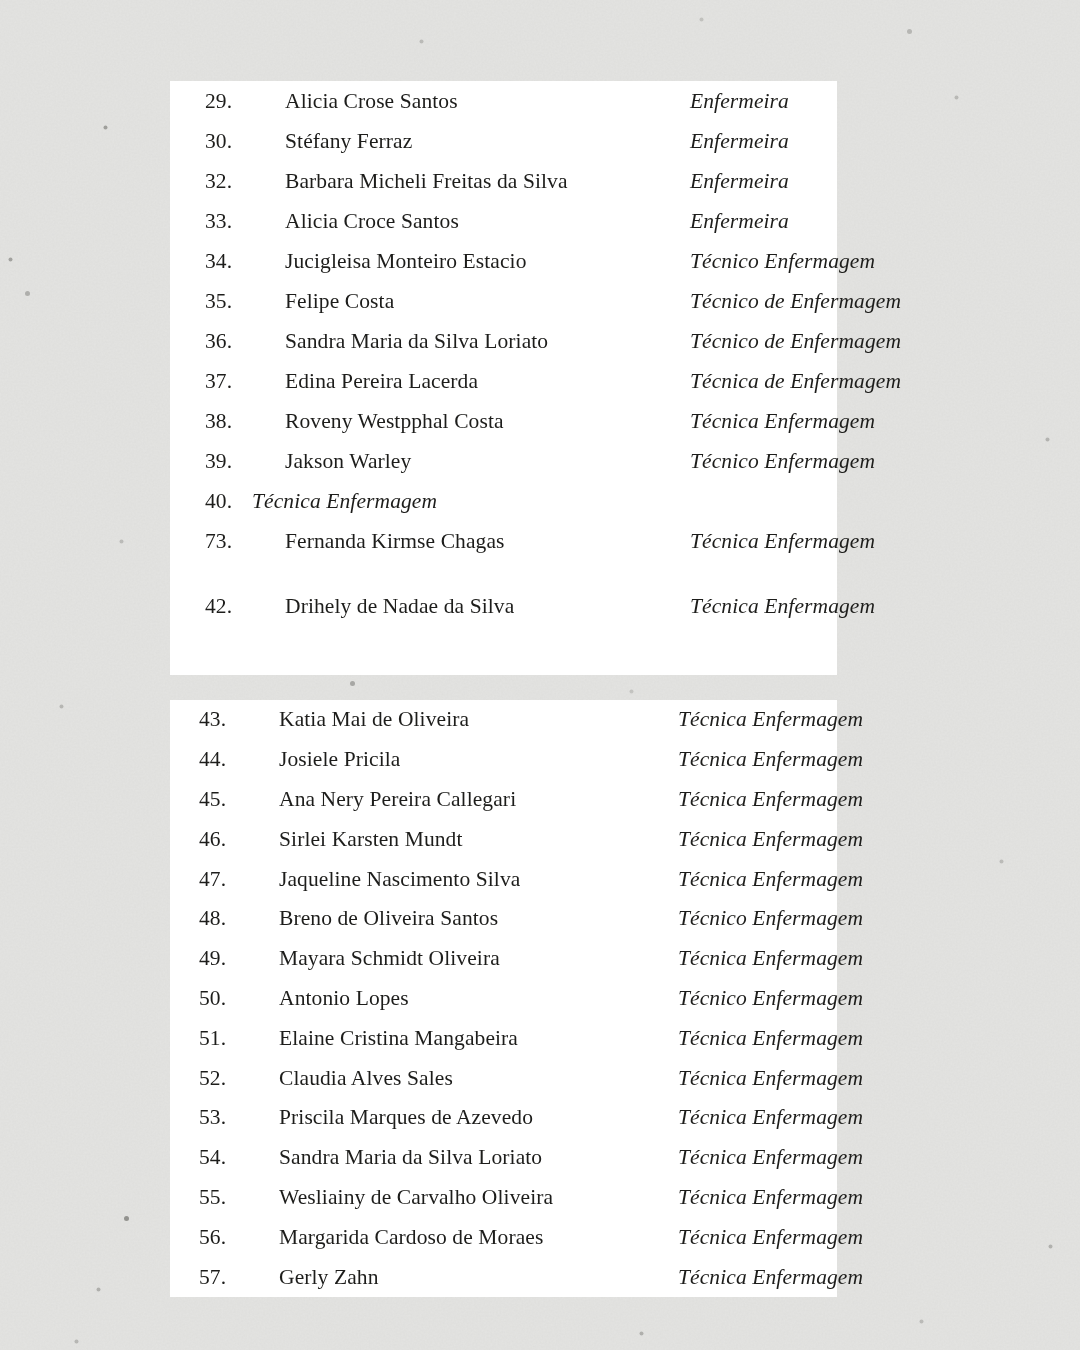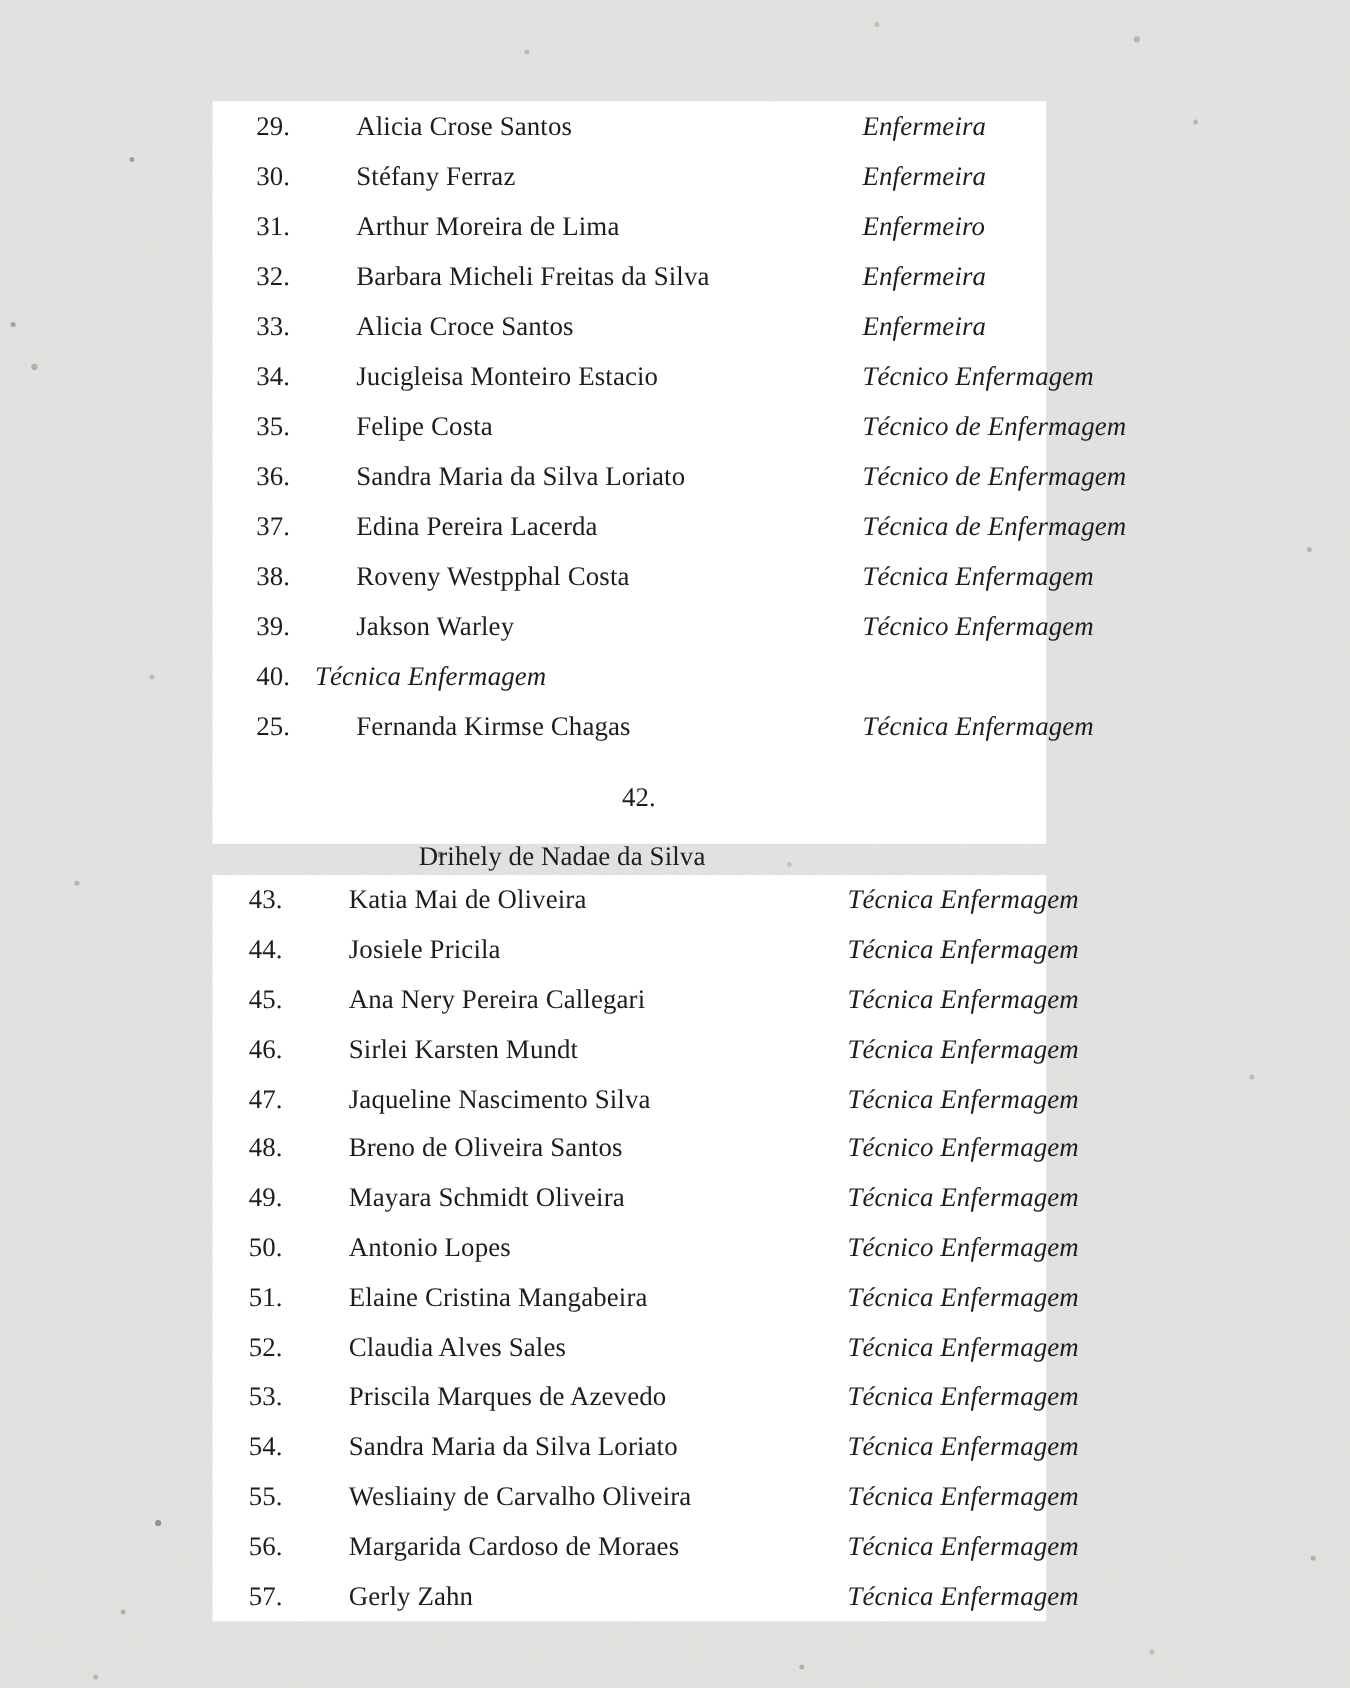--- a/index.html
+++ b/index.html
@@ -75,21 +75,21 @@
   }
   .row {
     display: flex;
     align-items: center;
     height: 40px;
     font-size: 21.5px;
     color: #1d1d1b;
     letter-spacing: 0.1px;
   }
   .page-2 .row { height: 39.8px; }
-  .row.extra-gap { margin-top: 25px; flex-direction: column; }
+  .row.extra-gap { margin-top: 25px; }
   .cell-num {
     width: 47px;
     flex: 0 0 47px;
   }
   .cell-name {
     flex: 0 0 405px;
     width: 405px;
     white-space: nowrap;
     overflow: visible;
     margin-left: 33px;
@@ -126,25 +126,20 @@
         <span class="cell-name">Alicia Crose Santos</span>
         <span class="cell-role">Enfermeira</span>
       </div>
 
       <div class="row">
         <span class="cell-num">30.</span>
         <span class="cell-name">Stéfany Ferraz</span>
         <span class="cell-role">Enfermeira</span>
       </div>
 
-      <div class="row">
-        <span class="cell-num">31.</span>
-        <span class="cell-name">Arthur Moreira de Lima</span>
-        <span class="cell-role">Enfermeiro</span>
-      </div>
 
       <div class="row">
         <span class="cell-num">32.</span>
         <span class="cell-name">Barbara Micheli Freitas da Silva</span>
         <span class="cell-role">Enfermeira</span>
       </div>
 
       <div class="row">
         <span class="cell-num">33.</span>
         <span class="cell-name">Alicia Croce Santos</span>
@@ -186,21 +181,21 @@
         <span class="cell-name">Jakson Warley</span>
         <span class="cell-role">Técnico Enfermagem</span>
       </div>
 
       <div class="row">
         <span class="cell-num">40.</span>
         <span class="cell-role">Técnica Enfermagem</span>
       </div>
 
       <div class="row">
-        <span class="cell-num">25.</span>
+        <span class="cell-num">73.</span>
         <span class="cell-name">Fernanda Kirmse Chagas</span>
         <span class="cell-role">Técnica Enfermagem</span>
       </div>
 
       <div class="row extra-gap">
         <span class="cell-num">42.</span>
         <span class="cell-name">Drihely de Nadae da Silva</span>
         <span class="cell-role">Técnica Enfermagem</span>
       </div>
     </div>

